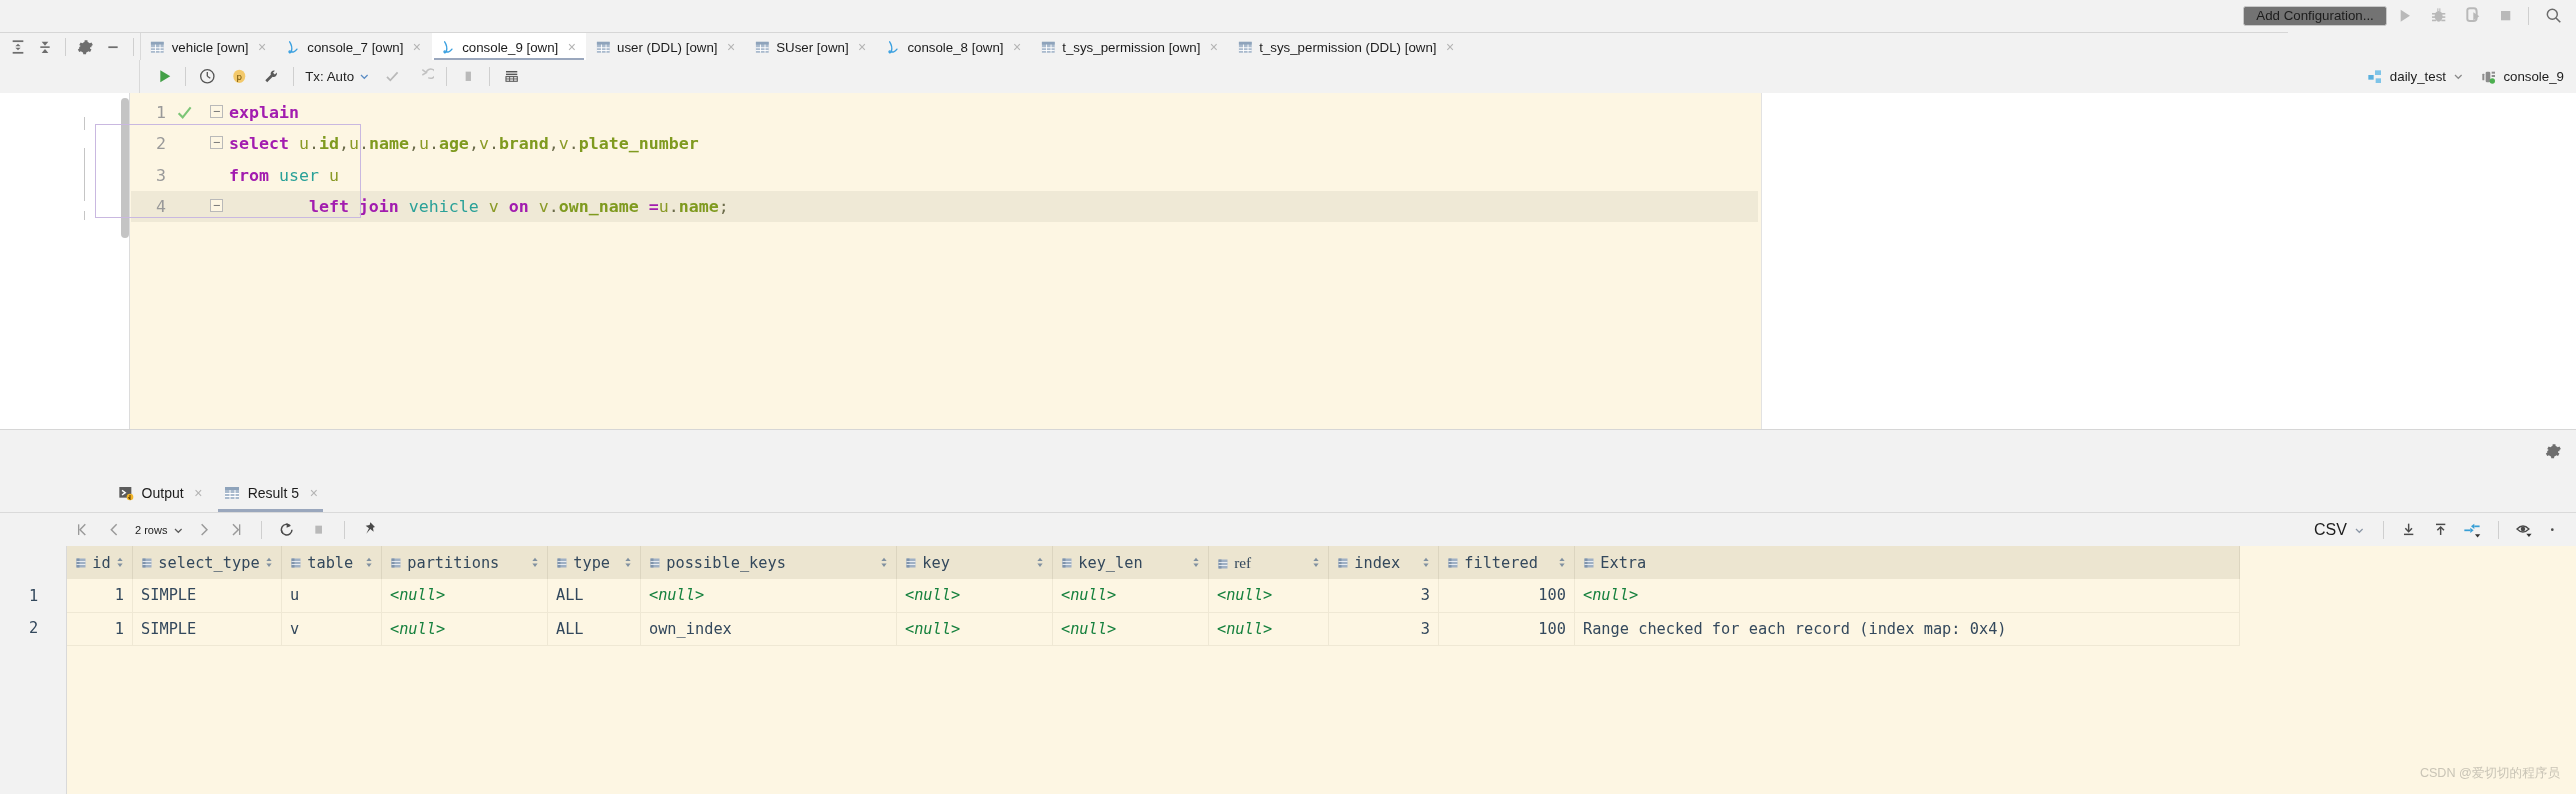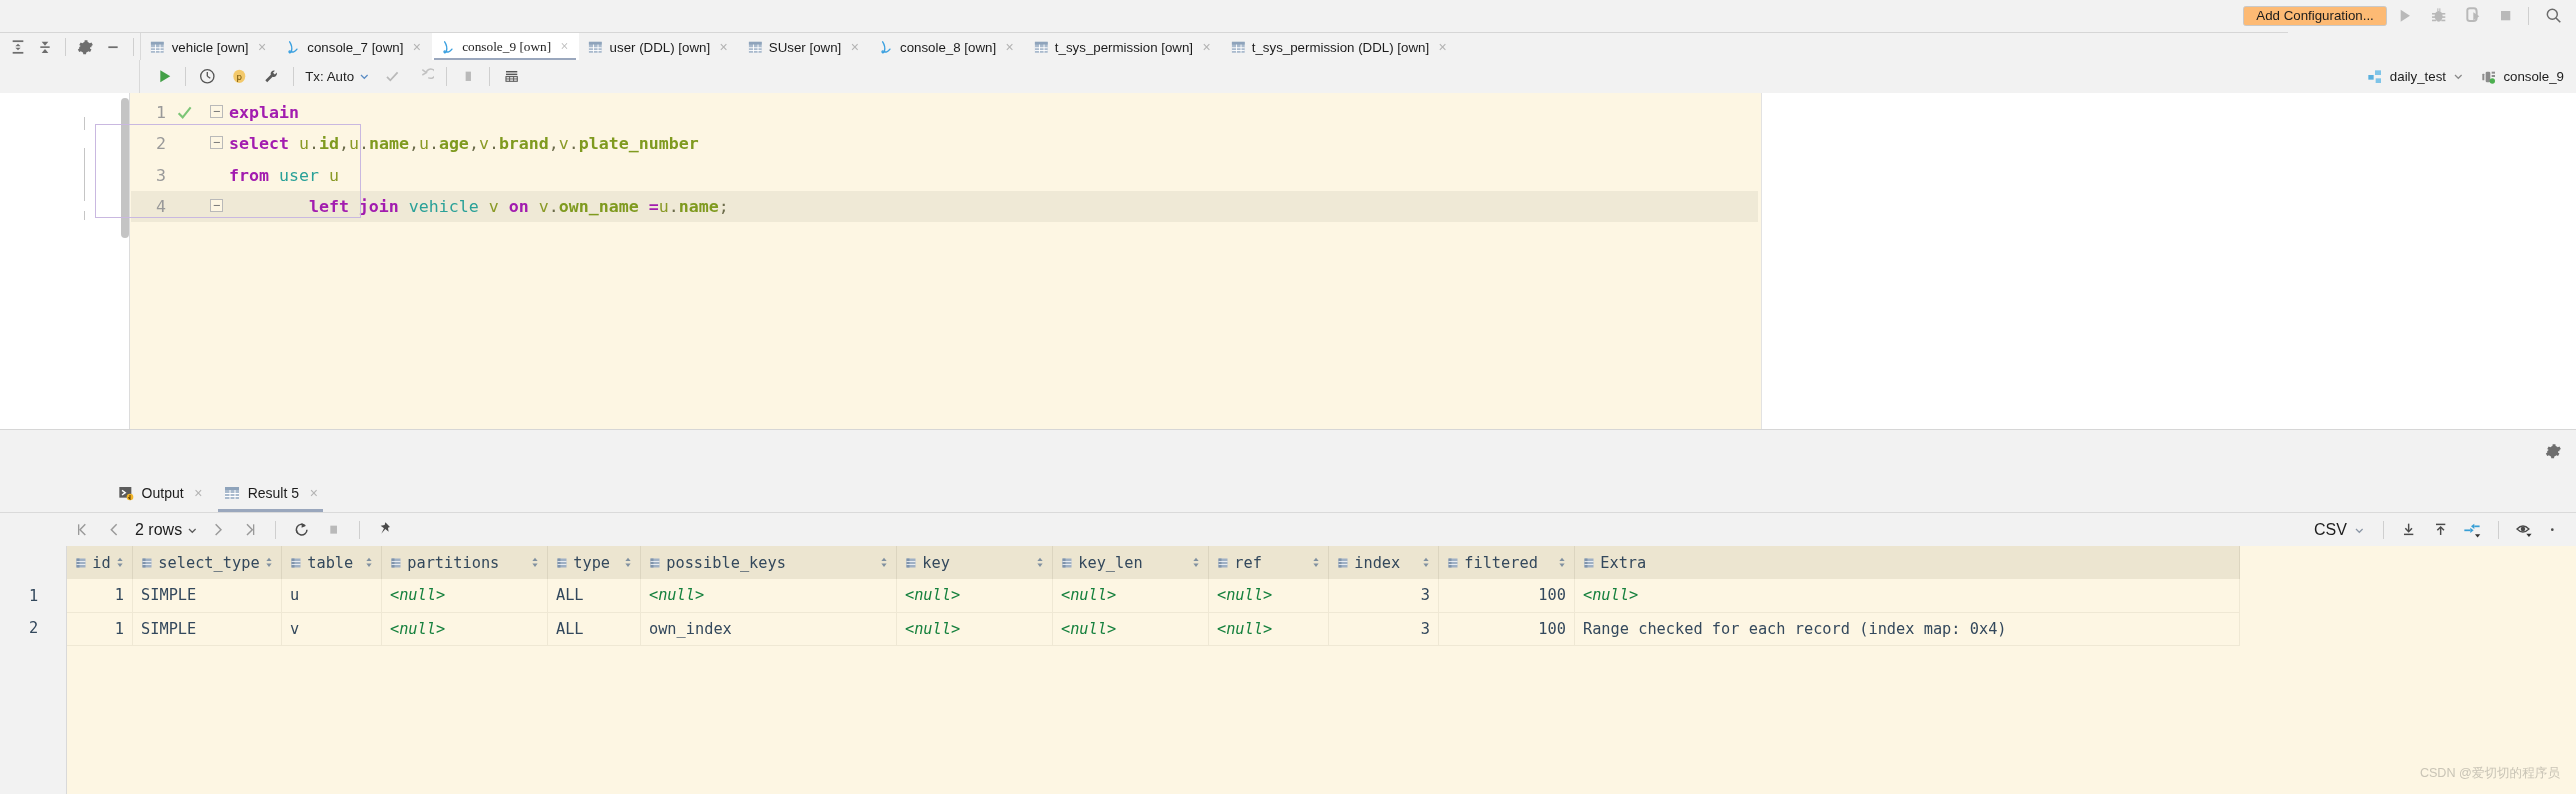--- a/index.html
+++ b/index.html
@@ -13,21 +13,21 @@
 
   
   #top-run-bar {
     position: absolute; left: 0; top: 0; width: 2576px; height: 32px;
     background: #f2f2f2;
     display: flex; align-items: center; justify-content: flex-end;
     padding-right: 6.7px;
   }
   #add-config-btn {
     height: 20px; padding: 0 12px;
-    background: #fdba74; border: 0.7px solid #c9c9c9; border-radius: 2.7px;
+    background: #737373; border: 0.7px solid #c9c9c9; border-radius: 2.7px;
     font-size: 13.3px; color: #1c1c1c; line-height: 18.6px;
     display: flex; align-items: center;
   }
   .run-icon-btn {
     width: 31px; height: 27px; display: flex; align-items: center; justify-content: center;
     margin-left: 2.7px;
   }
   .vdiv { width: 0.7px; height: 17.3px; background: #cfcfcf; margin: 0 6.7px; }
 
   
@@ -41,21 +41,21 @@
     display: flex; align-items: center; padding-left: 4px;
     border-right: 0.7px solid #d9d9d9;
     height: 28px;
   }
   .ltool { width: 27px; height: 28px; display: flex; align-items: center; justify-content: center; }
   .tab {
     display: flex; align-items: center; gap: 6.7px;
     padding: 0 10.6px 0 9.3px; height: 28px; position: relative;
     font-size: 13.3px; color: #1c1c1c; white-space: nowrap;
   }
-  .tab.active { background: #ffffff; font-family: Liberation Serif, serif; }
+  .tab.active { background: #ffffff; }
   .tab.active::after {
     content: ""; position: absolute; left: 2.7px; right: 2.7px; bottom: 0;
     height: 2.7px; background: #9aa7bd;
   }
   .tab-close { color: #b3b3b3; font-size: 14px; line-height: 1; margin-left: 2.7px; }
   .tab-icon { width: 14.6px; height: 14.6px; flex: 0 0 auto; display:block; }
 
   
   #editor-toolbar {
     position: absolute; left: 0; top: 60px; width: 2576px; height: 33px;
@@ -146,21 +146,21 @@
 
   
   #result-toolbar {
     position: absolute; left: 0; top: 512px; width: 2576px; height: 35px;
     background: #f2f2f2;
     border-top: 0.7px solid #dadada;
     display: flex; align-items: center;
   }
   #rt-left-pad { width: 67px; height: 35px; background: #f2f2f2; }
   .rt-btn { width: 32px; height: 32px; display: flex; align-items: center; justify-content: center; }
-  #rows-count { font-size: 16px; color: #1c1c1c; display: flex; align-items: center; gap: 5.3px; padding: 0 4px; }
+  #rows-count { font-size: 11px; color: #1c1c1c; display: flex; align-items: center; gap: 5.3px; padding: 0 4px; }
   .rt-sep { width: 0.7px; height: 18.6px; background: #cfcfcf; margin: 0 9.3px; }
   #rt-right { margin-left: auto; display: flex; align-items: center; padding-right: 4px; }
   #csv-sel { display: flex; align-items: center; gap: 6.7px; font-size: 16px; color: #1c1c1c; padding: 0 9.3px; }
 
   
   #result-grid {
     position: absolute; left: 0; top: 546px; width: 2576px; height: 248px;
     background: #fdf6e3;
   }
   #grid-left-gutter {
@@ -774,21 +774,21 @@
   </svg></span>
               <span>key_len</span>
               <span class="sort-ico">
                 <svg width="8" height="14.6" viewBox="0 0 12 22">
                   <polygon points="6,4 2,9 10,9" fill="#8090a0"></polygon>
                   <polygon points="6,18 2,13 10,13" fill="#8090a0"></polygon>
                 </svg>
               </span>
             </div>
           </th>
-          <th style="width: 120px;">
+          <th style="width: 120px; font-family: Liberation Serif, serif;">
             <div class="th-inner">
               <span><svg class="cell-ico" viewBox="0 0 16 16">
     <rect x="2" y="2" width="12" height="12" fill="#9fb0c4"></rect>
     <rect x="2" y="2" width="4" height="12" fill="#7f93ab"></rect>
     <line x1="2" y1="6" x2="14" y2="6" stroke="#fff" stroke-width="1"></line>
     <line x1="2" y1="10" x2="14" y2="10" stroke="#fff" stroke-width="1"></line>
   </svg></span>
               <span>ref</span>
               <span class="sort-ico">
                 <svg width="8" height="14.6" viewBox="0 0 12 22">

